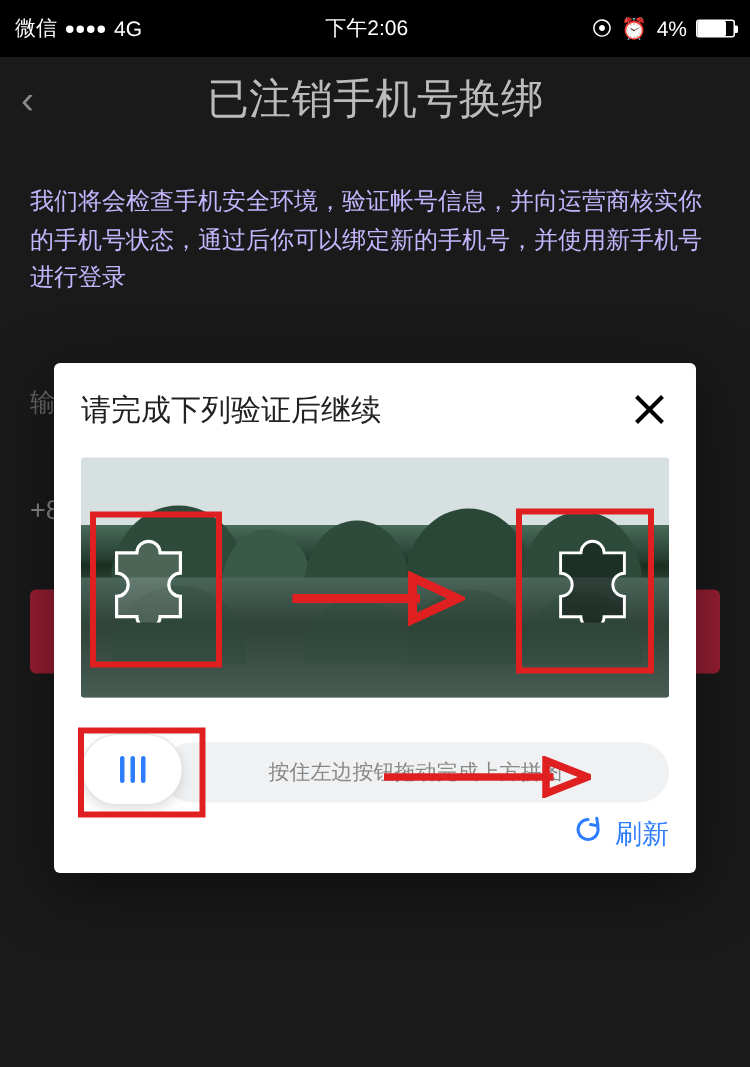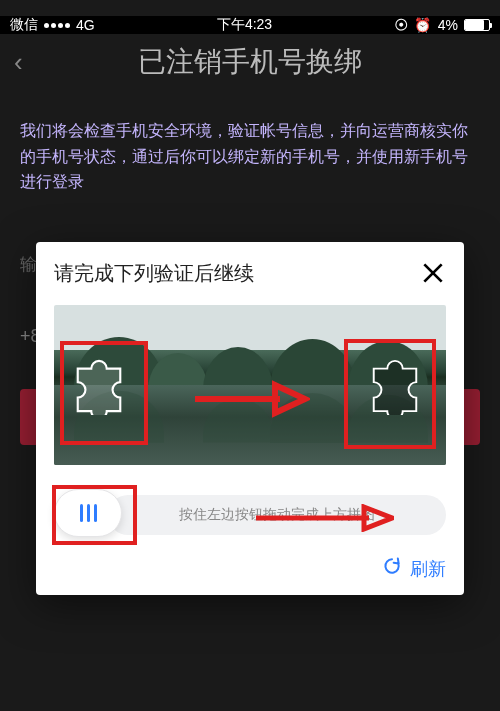--- a/index.html
+++ b/index.html
@@ -6,29 +6,28 @@
     body {
       width: 500px;
       height: 711px;
       background: #1a1a1a;
       font-family: -apple-system, "PingFang SC", "Helvetica Neue", sans-serif;
       overflow: hidden;
       position: relative;
     }
     
     .status-bar {
-      height: 18px;
+      height: 38px;
       background: #000;
       color: #fff;
       display: flex;
       justify-content: space-between;
       align-items: center;
       padding: 0 10px;
       font-size: 14px;
-      margin-top: 16px;
     }
     .status-left, .status-right {
       display: flex;
       align-items: center;
       gap: 6px;
     }
     .status-center { font-size: 14px; }
     .signal-dots { display: inline-flex; gap: 2px; }
     .signal-dots span {
       width: 5px; height: 5px; border-radius: 50%;
@@ -204,21 +203,21 @@
       background: #2f7dff;
       border-radius: 2px;
     }
     .red-box.box-handle { left: -2px; top: -4px; width: 85px; height: 60px; }
     .red-arrow.arrow2 {
       top: 15px; left: 200px; transform: none;
     }
     .red-arrow.arrow2 svg { width: 140px; height: 28px; }
     
     .refresh-row {
-      margin-top: 17px;
+      margin-top: 4px;
       text-align: left;
       color: #2f7dff;
       font-size: 18px;
       display: flex;
       justify-content: flex-end;
       align-items: center;
       gap: 8px;
     }
     .refresh-icon svg { width: 20px; height: 20px; }
   </style>
@@ -229,21 +228,21 @@
   <div class="status-left">
     <span>微信</span>
     <span class="signal-dots">
       <span></span>
         <span></span>
         <span></span>
         <span></span>
     </span>
     <span>4G</span>
   </div>
-  <div class="status-center">下午4:23</div>
+  <div class="status-center">下午2:06</div>
   <div class="status-right">
     <span>⦿</span>
     <span>⏰</span>
     <span>4%</span>
     <span class="battery">
         <div class="battery-fill"></div>
       </span>
   </div>
 </div>
 

